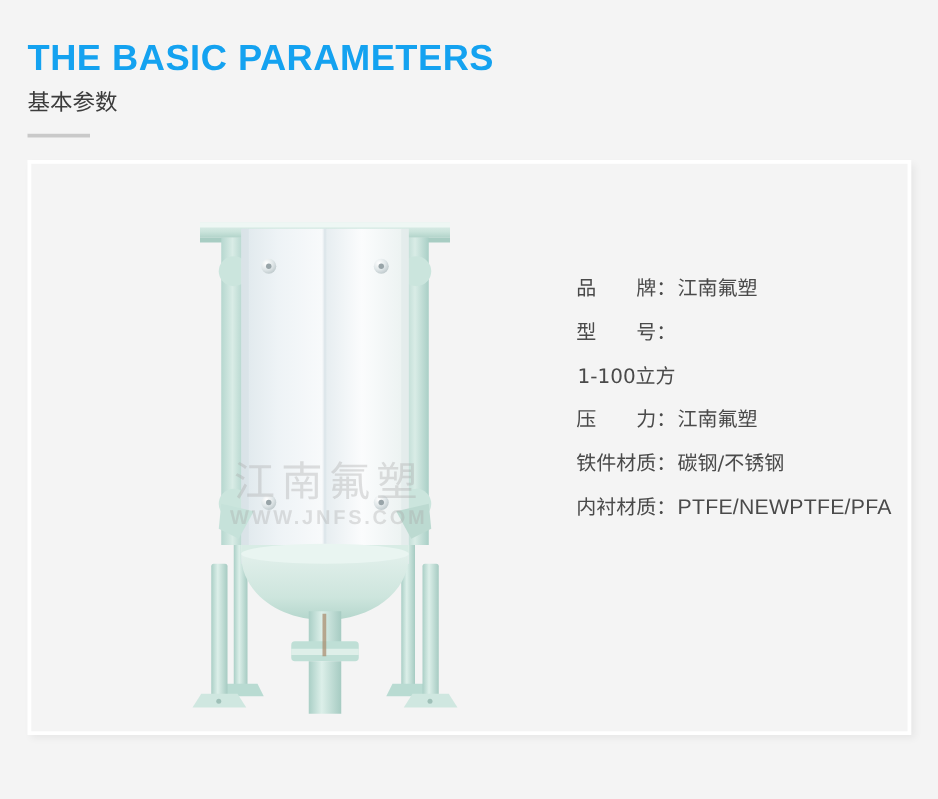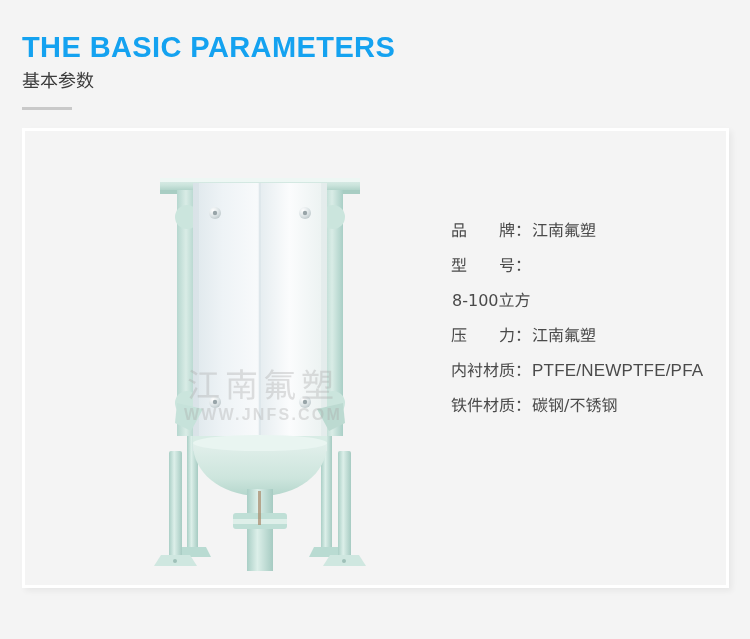--- a/index.html
+++ b/index.html
@@ -35,21 +35,21 @@
     font-size: 29px;
     font-weight: bold;
     letter-spacing: 0.4px;
     color: #14a2f0;
     line-height: 1.0;
     white-space: nowrap;
     margin: 0;
     padding: 0;
   }
   .header-title-cn {
-    font-family: Liberation Mono, monospace;
+    font-family: Liberation Serif, serif;
     font-size: 18px;
     font-weight: normal;
     color: #3c3c3c;
     line-height: 1.0;
     margin-top: 11px;
     white-space: nowrap;
   }
   .header-rule {
     margin-top: 16px;
     width: 50px;
@@ -105,21 +105,21 @@
     letter-spacing: 2.2px;
     color: rgba(168,168,168,0.34);
     line-height: 1.0;
     margin-top: 5px;
     white-space: nowrap;
   }
 
   
   .spec-list {
     position: absolute;
-    left: 426px;
+    left: 436px;
     top: 86px;
     width: 285px;
   }
   .spec-row {
     display: flex;
     align-items: baseline;
     height: 35px;
     white-space: nowrap;
     font-family: "DejaVu Sans", "Liberation Sans", sans-serif;
     font-size: 16px;
@@ -278,33 +278,33 @@
       <div class="spec-row">
         <span class="spec-label">品　　牌：</span>
         <span class="spec-value">江南氟塑</span>
       </div>
 
       <div class="spec-row">
         <span class="spec-label">型　　号：</span>
       </div>
 
       <div class="spec-row">
-        <span class="spec-value">8-100立方</span>
+        <span class="spec-value">1-100立方</span>
       </div>
 
       <div class="spec-row">
         <span class="spec-label">压　　力：</span>
         <span class="spec-value">江南氟塑</span>
       </div>
 
       <div class="spec-row">
+        <span class="spec-label">铁件材质：</span>
+        <span class="spec-value">碳钢/不锈钢</span>
+      </div>
+
+      <div class="spec-row">
         <span class="spec-label">内衬材质：</span>
         <span class="spec-value latin">PTFE/NEWPTFE/PFA</span>
-      </div>
-
-      <div class="spec-row">
-        <span class="spec-label">铁件材质：</span>
-        <span class="spec-value">碳钢/不锈钢</span>
       </div>
 
     </div>
   </div>
 </div>
 
 </body></html>

